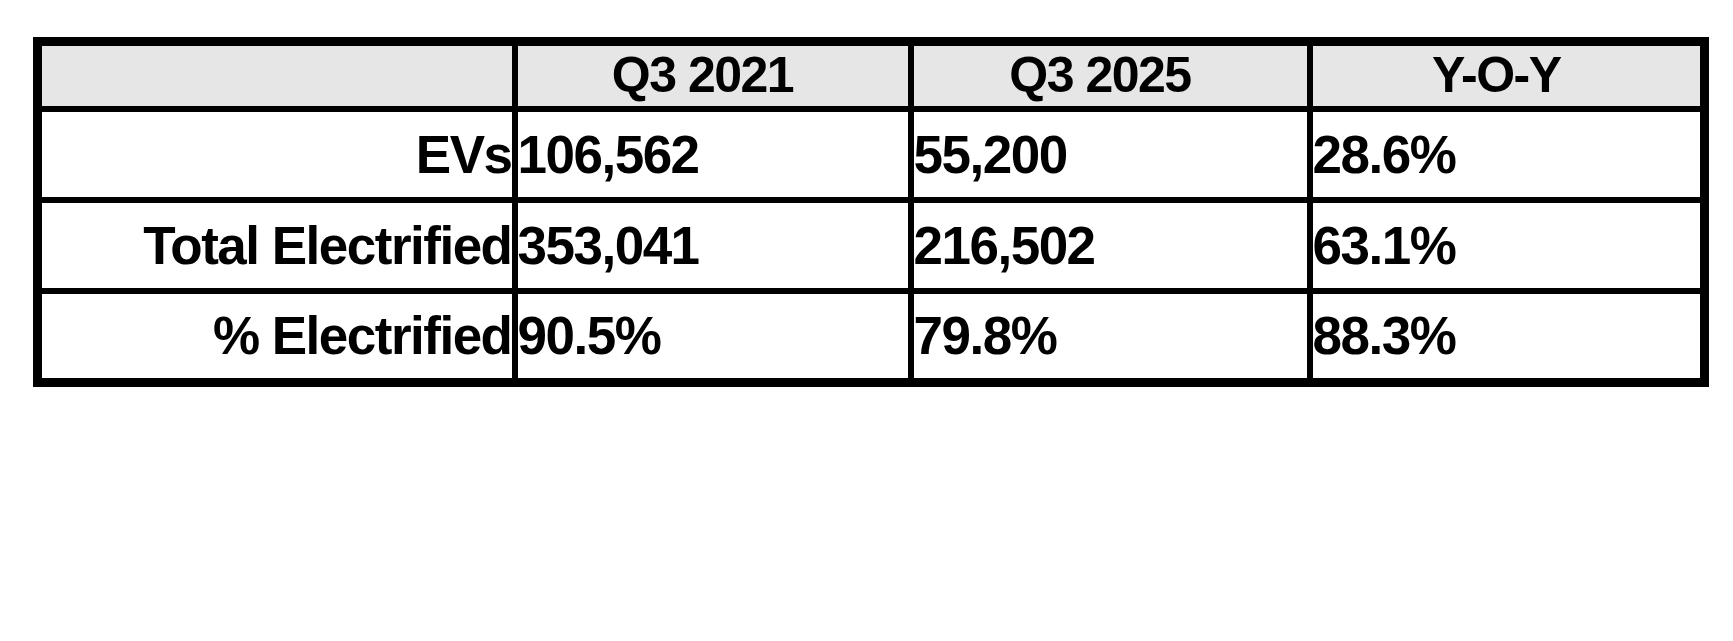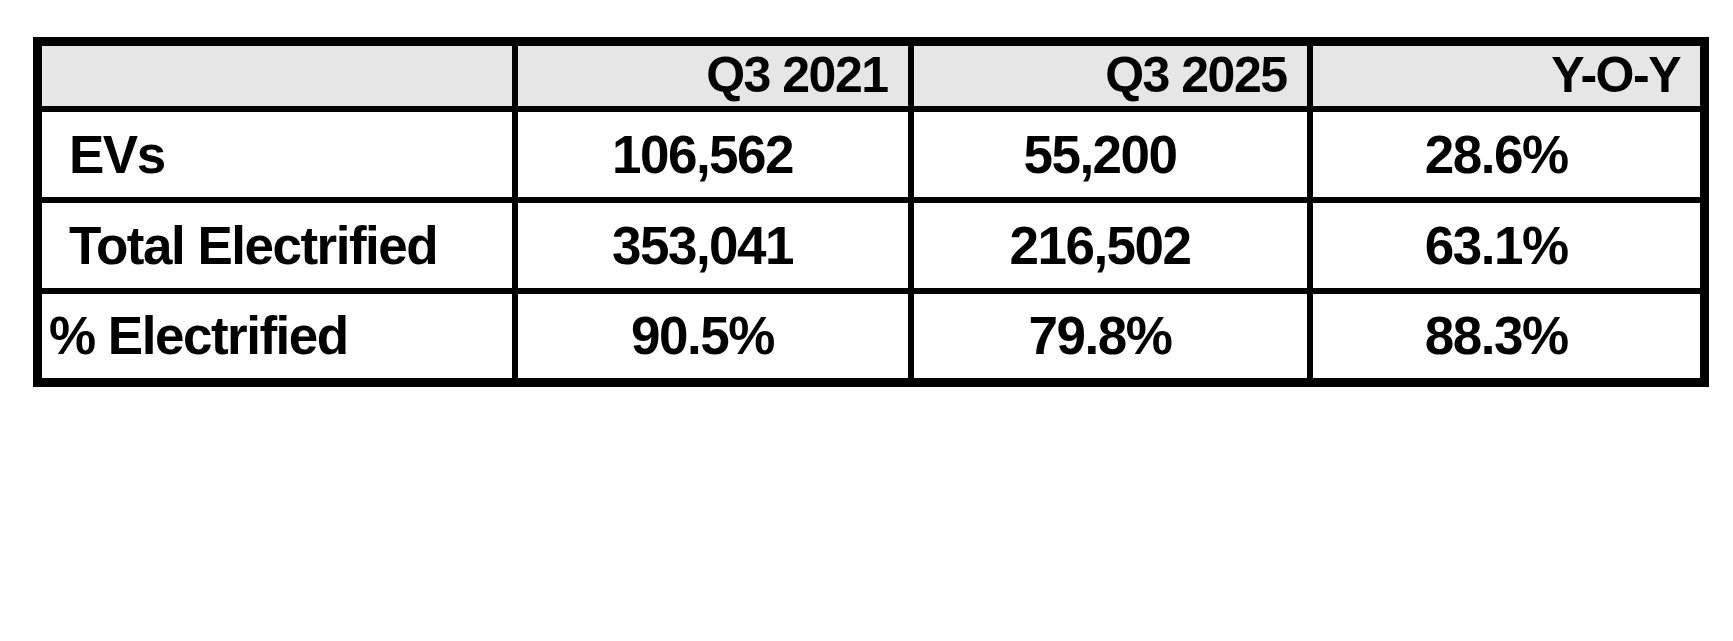--- a/index.html
+++ b/index.html
@@ -42,32 +42,31 @@
     color: var(--text);
     font-size: 53px;
     letter-spacing: -1.5px;
     white-space: nowrap;
     overflow: hidden;
     vertical-align: middle;
   }
   .data-table thead tr { height: 62px; }
   .data-table thead th {
     background: var(--header-bg);
-    text-align: right;
     padding: 0 20px 2px 0;
     font-size: 50px;
   }
   .data-table tbody tr { height: 91px; }
   .data-table tbody td {
     background: var(--plain-row-bg);
-    text-align: center;
+    text-align: left;
     padding: 0 20px 0 0;
   }
   .data-table tbody td.label-cell {
-    text-align: left;
+    text-align: right;
     padding: 0 0 0 27px;
   }
   .data-table tbody td.label-cell.tight {
     padding-left: 7px;
   }
   .data-table tbody tr.hl td {
     background: var(--highlight-row-bg);
   }
 </style>
 </head>

